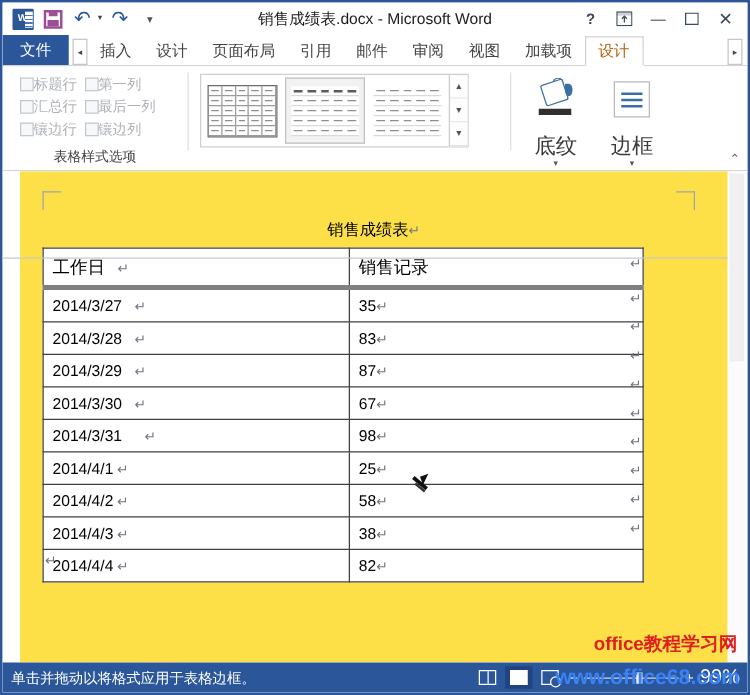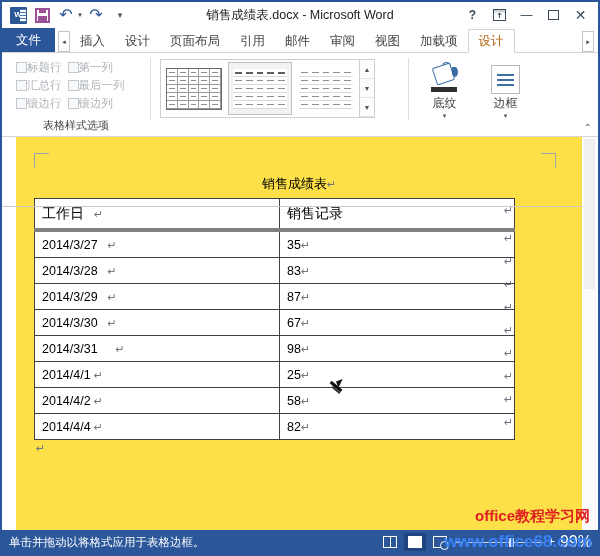--- a/index.html
+++ b/index.html
@@ -76,21 +76,21 @@
   .mini-table .mc{position:relative;}
   .mini-table .mc:after{content:"";position:absolute;left:2px;right:2px;top:50%;height:1px;background:#8e8e8e;}
   .mini-table.hdr .mc.h:after{background:#5c5c5c;height:2px;}
   .gal-scroll{display:flex;flex-direction:column;border-left:1px solid #cfcfcf;}
   .gal-btn{width:14px;flex:1;display:flex;align-items:center;justify-content:center;
            font-size:7px;color:#555;border-bottom:1px solid #e3e3e3;background:#fdfdfd;}
 
   
   .bigbtn{display:flex;flex-direction:column;align-items:center;width:54px;padding-top:4px;}
   .bigbtn .ic{height:34px;display:flex;align-items:flex-end;justify-content:center;}
-  .bigbtn .lbl{font-size:12px;color:#3a3a3a;margin-top:1px;}
+  .bigbtn .lbl{font-size:17px;color:#3a3a3a;margin-top:11px;}
   .bigbtn .carr{font-size:7px;color:#555;line-height:6px;margin-top:1px;}
 
   .shade-ico{width:30px;height:30px;position:relative;}
   .shade-ico .bucket{position:absolute;left:4px;top:1px;width:17px;height:16px;
      border:1.6px solid #3b6ea5;border-radius:2px;transform:rotate(-18deg);background:#fff;}
   .shade-ico .handle{position:absolute;left:12px;top:-2px;width:7px;height:7px;border:1.6px solid #3b6ea5;
      border-radius:50%;border-bottom-color:transparent;}
   .shade-ico .drip{position:absolute;right:2px;top:3px;width:6px;height:10px;background:#3b6ea5;
      border-radius:0 60% 60% 60%;}
   .shade-ico .bar{position:absolute;left:1px;bottom:2px;width:26px;height:5px;background:#2f2f2f;}
@@ -435,20 +435,24 @@
         </tr>
         <tr>
           <td class="c1"><span>2014/4/1</span><span class="pmark" style="margin-left:3px">↵</span></td>
           <td class="c2"><span>25</span><span class="pmark">↵</span></td>
         </tr>
         <tr>
           <td class="c1"><span>2014/4/2</span><span class="pmark" style="margin-left:3px">↵</span></td>
           <td class="c2"><span>58</span><span class="pmark">↵</span></td>
         </tr>
         <tr>
+          <td class="c1"><span>2014/4/3</span><span class="pmark" style="margin-left:3px">↵</span></td>
+          <td class="c2"><span>38</span><span class="pmark">↵</span></td>
+        </tr>
+        <tr>
           <td class="c1"><span>2014/4/4</span><span class="pmark" style="margin-left:3px">↵</span></td>
           <td class="c2"><span>82</span><span class="pmark">↵</span></td>
         </tr>
       </tbody>
         </table>
 
       <div class="endmark" style="left:488px;top:67px">↵</div>
       <div class="endmark" style="left:488px;top:95px">↵</div>
       <div class="endmark" style="left:488px;top:118px">↵</div>
       <div class="endmark" style="left:488px;top:141px">↵</div>

